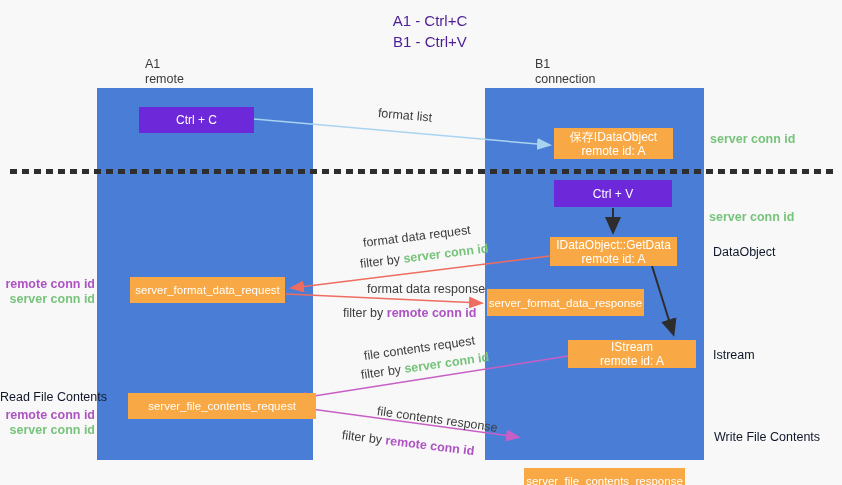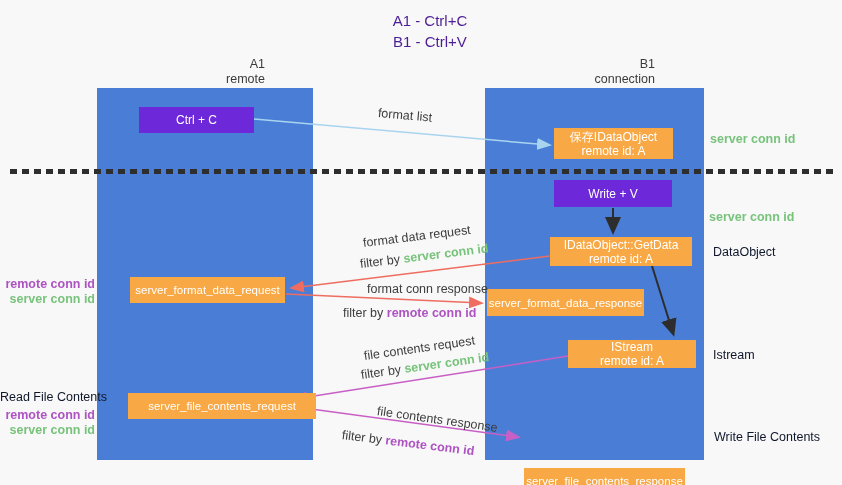--- a/index.html
+++ b/index.html
@@ -5,21 +5,21 @@
   html,body { margin:0; padding:0; background:#f8f8f8; }
   .canvas {
     position:relative; width:842px; height:485px; background:#f8f8f8;
     font-family:"Liberation Sans", sans-serif; overflow:hidden; color:#3b3b3b;
   }
   .title {
     position:absolute; left:330px; top:10px; width:200px;
     text-align:center; font-size:15px; line-height:21px; color:#4c1d95;
   }
   .lane-header {
-    position:absolute; width:120px; text-align:right;
+    position:absolute; width:120px; text-align:left;
     font-size:12.5px; line-height:15px; color:#3b3b3b;
   }
   .lane { position:absolute; background:#4a7ed6; }
   .dashed {
     position:absolute; left:10px; top:169px; width:826px; height:5px;
     background:repeating-linear-gradient(to right, #2e2e2e 0 7px, transparent 7px 12px);
   }
   .arrows { position:absolute; left:0; top:0; width:842px; height:485px; }
   .node {
     position:absolute; display:flex; flex-direction:column;
@@ -88,24 +88,24 @@
   <div class="node green" style="left:139px; top:107px; width:115px; height:26px;">
     <div>Ctrl + C</div>
   </div>
 
   <div class="node orange" style="left:554px; top:128px; width:119px; height:31px;">
     <div>保存IDataObject</div>
     <div>remote id: A</div>
   </div>
 
   <div class="node green" style="left:554px; top:180px; width:118px; height:27px;">
-    <div>Write + V</div>
+    <div>Ctrl + V</div>
   </div>
 
-  <div class="node orange" style="left:550px; top:237px; width:142px; height:29px;">
+  <div class="node orange" style="left:550px; top:237px; width:127px; height:29px;">
     <div>IDataObject::GetData</div>
     <div>remote id: A</div>
   </div>
 
   <div class="node orange small" style="left:130px; top:277px; width:155px; height:26px;">
     <div>server_format_data_request</div>
   </div>
 
   <div class="node orange small" style="left:487px; top:289px; width:157px; height:27px;">
     <div>server_format_data_response</div>
@@ -124,21 +124,21 @@
     <div>server_file_contents_response</div>
   </div>
 
   <div class="lbl rot" style="left:378px; top:106px; transform:rotate(5deg);">format list</div>
 
   <div class="lbl rot" style="left:363px; top:236px; transform:rotate(-7deg);">format data request</div>
   <div class="lbl rot" style="left:360px; top:257px; transform:rotate(-7deg);">
     <span>filter by </span><span class="green-text">server conn id</span>
   </div>
 
-  <div class="lbl" style="left:367px; top:282px;">format conn response</div>
+  <div class="lbl" style="left:367px; top:282px;">format data response</div>
   <div class="lbl" style="left:343px; top:306px;">
     <span>filter by </span><span class="purple-text">remote conn id</span>
   </div>
 
   <div class="lbl rot" style="left:364px; top:349px; transform:rotate(-8deg);">file contents request</div>
   <div class="lbl rot" style="left:361px; top:368px; transform:rotate(-8deg);">
     <span>filter by </span><span class="green-text">server conn id</span>
   </div>
 
   <div class="lbl rot" style="left:377px; top:404px; transform:rotate(8deg);">file contents response</div>

